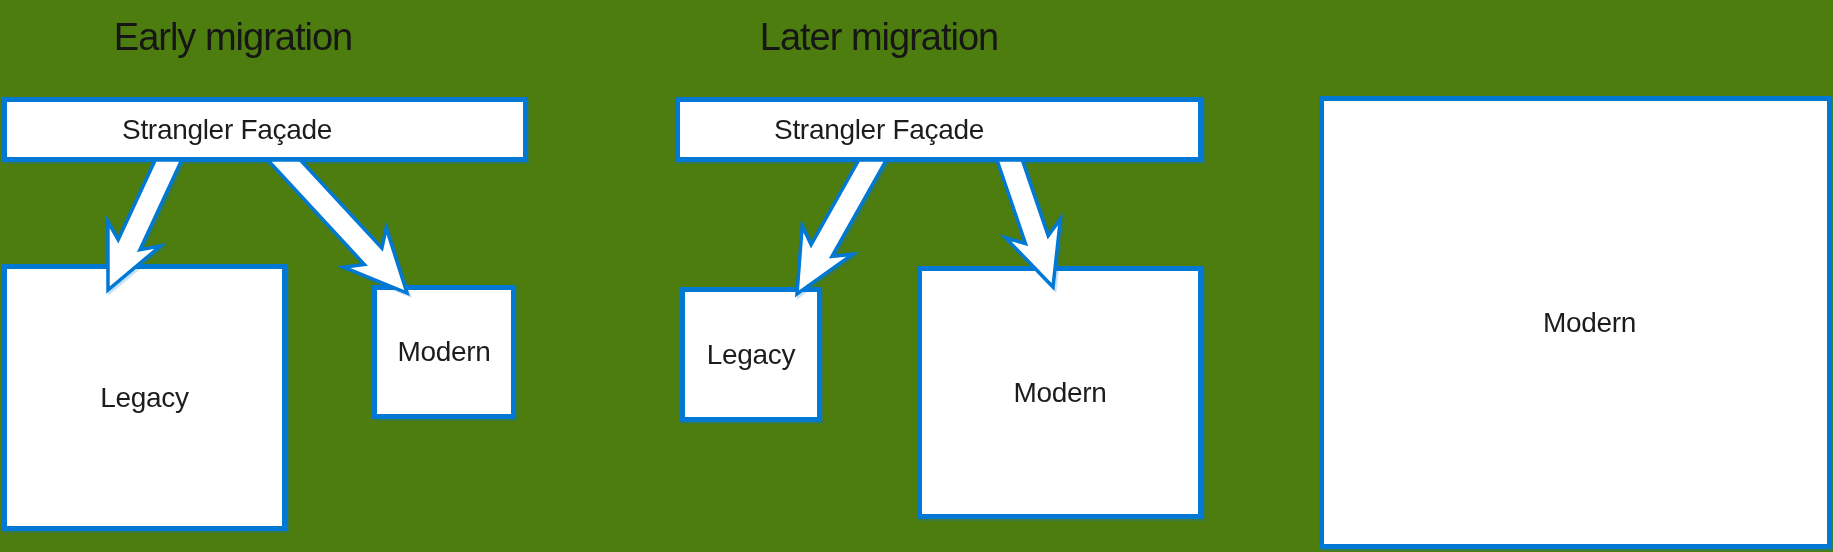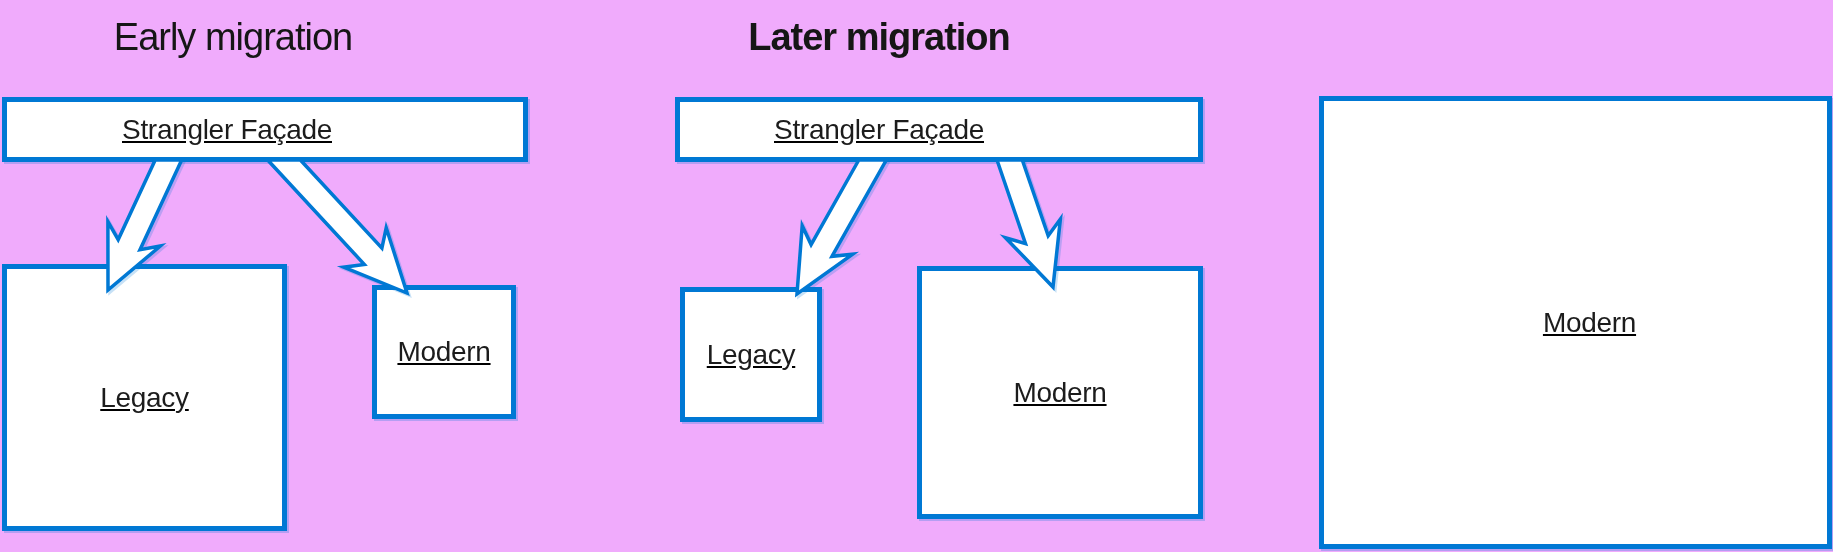--- a/index.html
+++ b/index.html
@@ -3,49 +3,48 @@
 <meta charset="utf-8">
 <style>
   :root{
     --accent:#0078D4;
     --ink:#1a1a1a;
   }
   html,body{margin:0;padding:0;background:#fff;}
   #canvas{
     position:relative;
     width:1833px;height:552px;
-    background:#f0abfc;
+    background:#4d7c0f;
     font-family:"Liberation Sans", sans-serif;
     overflow:hidden;
   }
   .title{
     position:absolute;
     top:16px;
     width:420px;
     text-align:center;
     font-size:38px;
     letter-spacing:-1px;
     color:#161616;
     white-space:nowrap;
   }
   #title1{left:23px;}
-  #title2{left:669px;font-weight:bold;}
+  #title2{left:669px;}
   #title3{left:1297px;}
 
   .dbox{
     position:absolute;
     box-sizing:border-box;
     border:5px solid var(--accent);
     background:#fff;
     display:flex;
     align-items:center;
     justify-content:center;
     box-shadow:2px 2px 0 rgba(0,120,212,.25);
     z-index:1;
-    text-decoration:underline;
   }
   .lbl{
     font-size:28px;
     color:#1c1c1c;
     letter-spacing:-0.3px;
     white-space:nowrap;
   }
   #facade1{left:2px;  top:97px;  width:526px; height:65px;}
   #facade2{left:675px; top:97px;  width:528px; height:65px;}
   #legacy1{left:2px;  top:264px; width:285px; height:267px;}

